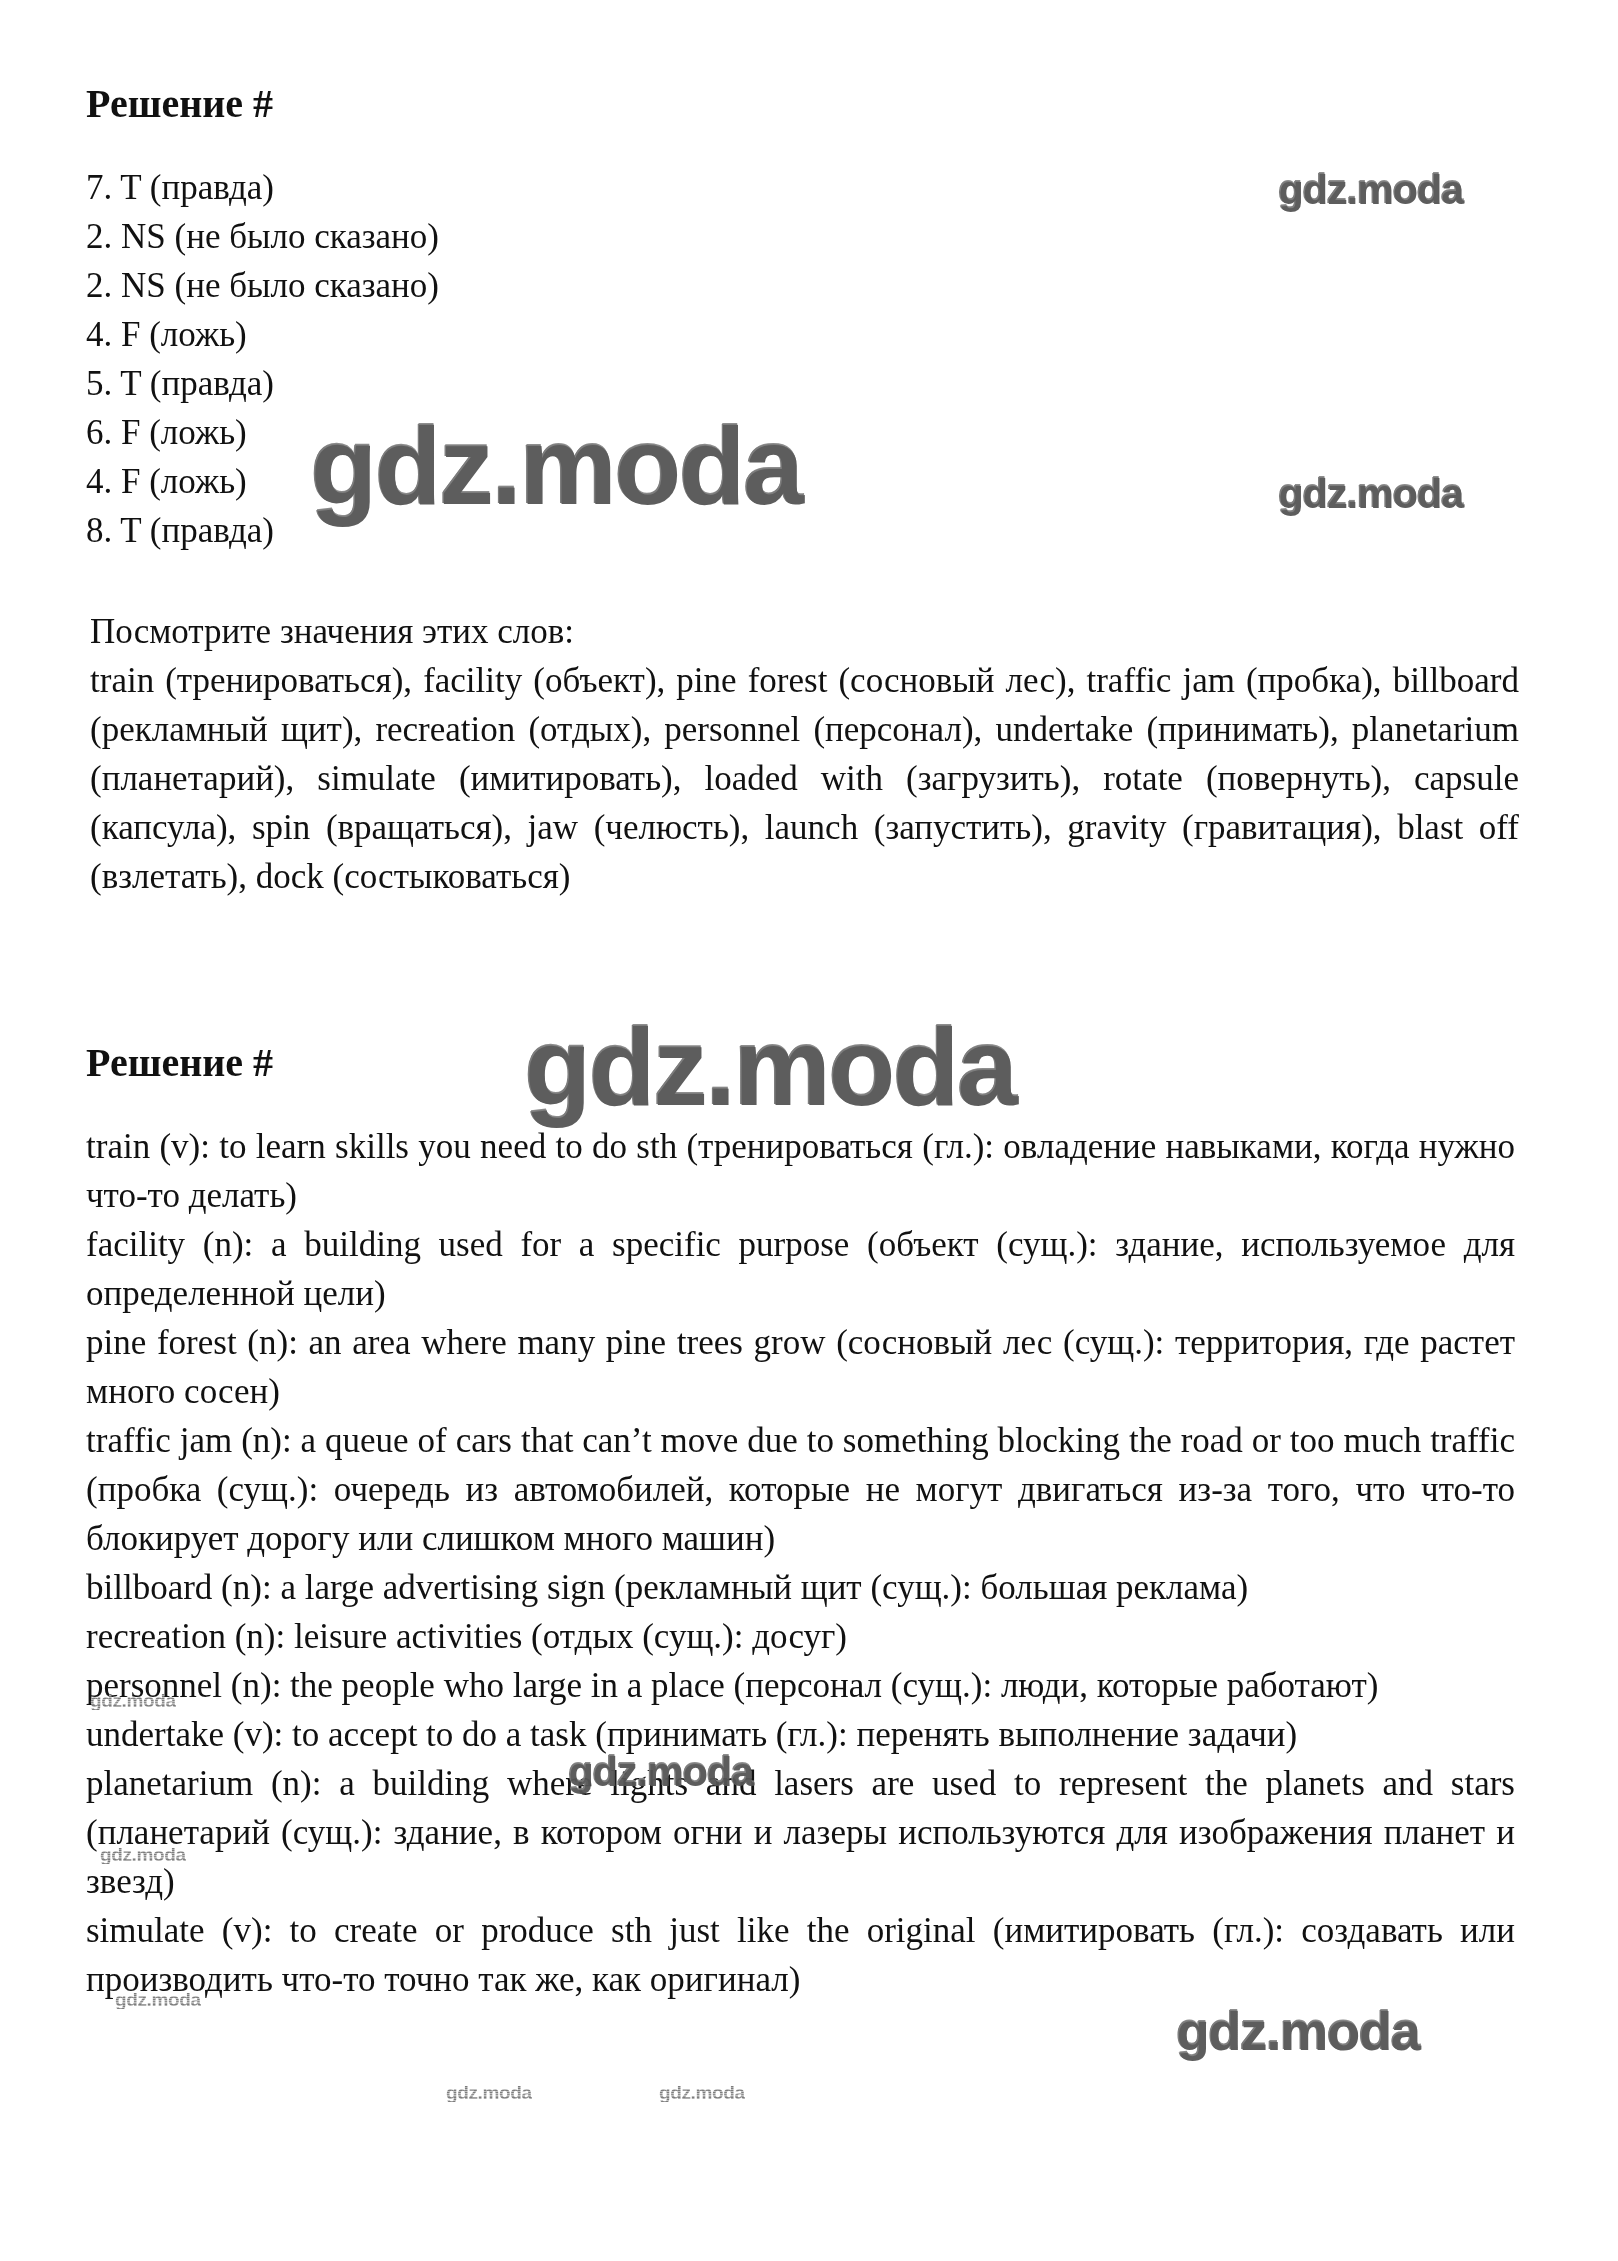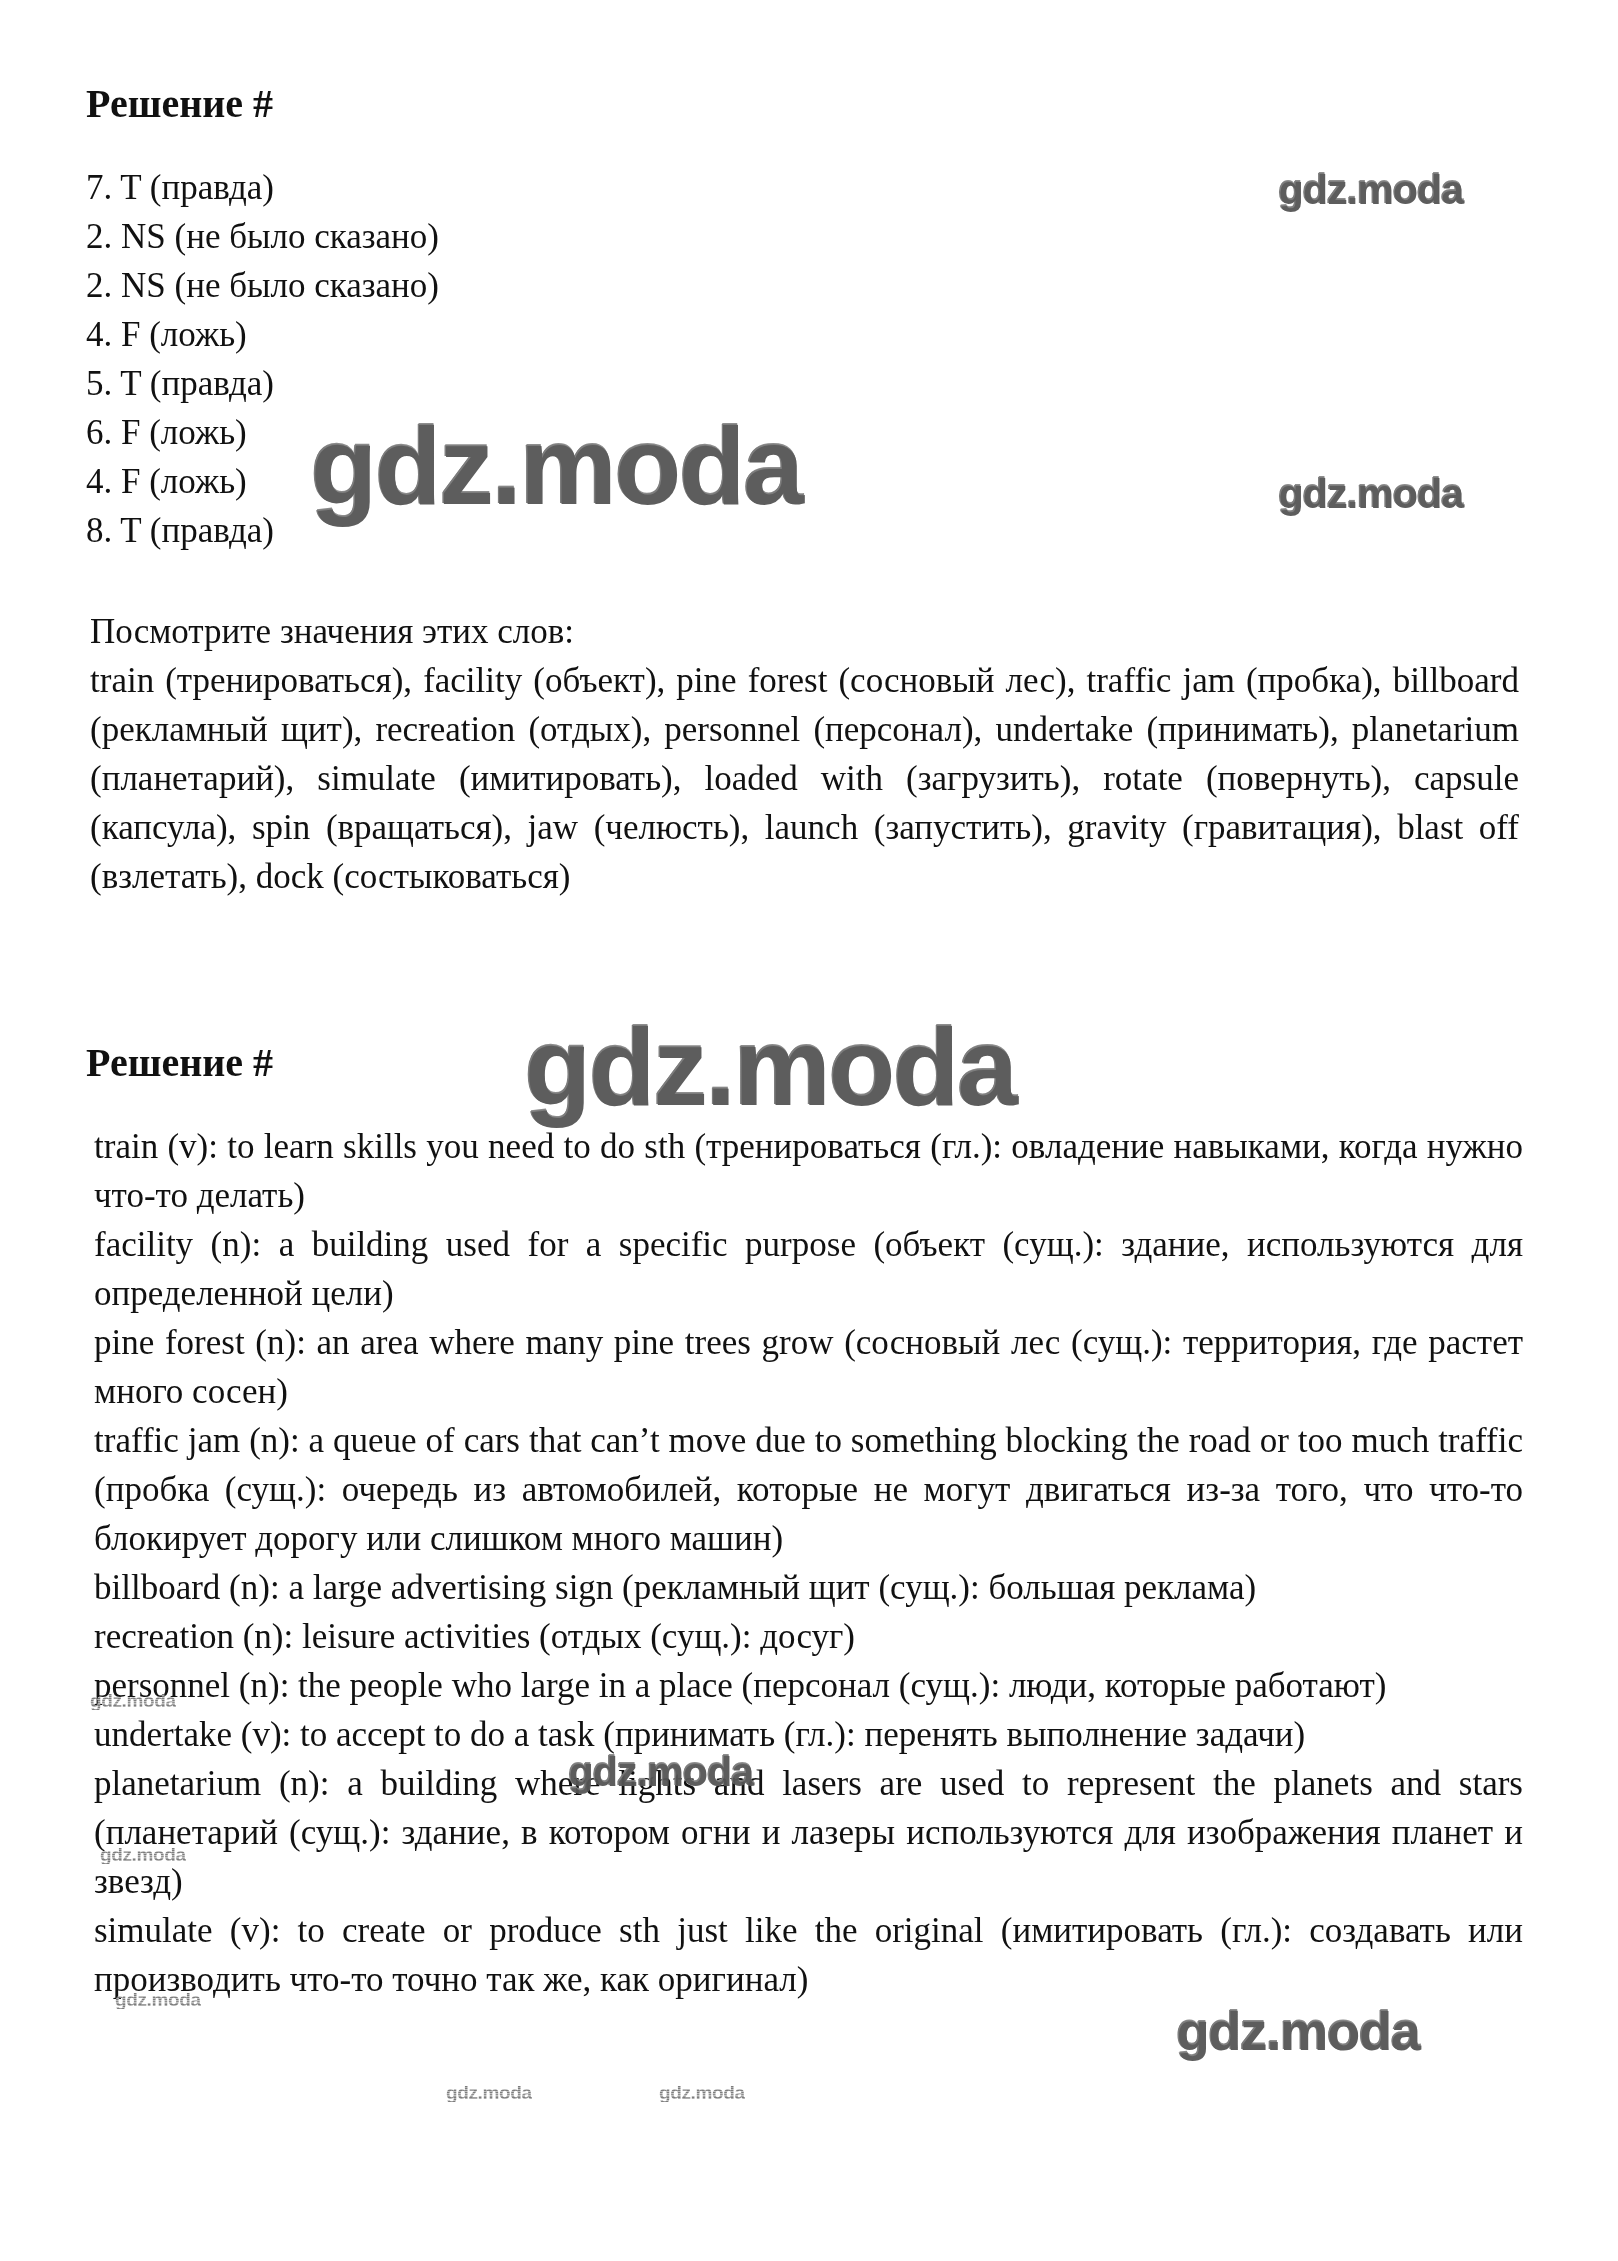--- a/index.html
+++ b/index.html
@@ -14,21 +14,21 @@
     font-weight: bold; font-size: 40px; line-height: 44px;
     white-space: nowrap;
   }
   .list { position: absolute; left: 0; margin: 0; padding: 0; list-style: none; }
   .list li { font-size: 35px; line-height: 49px; white-space: nowrap; }
   .para {
     position: absolute; left: 4px; width: 1429px;
     font-size: 35px; line-height: 49px; text-align: justify;
     margin: 0;
   }
-  .defs { position: absolute; left: 8px; width: 1429px; margin: 0; padding: 0; }
+  .defs { position: absolute; left: 0; width: 1429px; margin: 0; padding: 0; }
   .defs p {
     margin: 0; font-size: 35px; line-height: 49px; text-align: justify;
     text-align-last: left;
   }
   .wm {
     position: absolute; font-family: Liberation Sans, sans-serif;
     font-weight: bold; color: #9a9a9a; white-space: nowrap;
     letter-spacing: -0.02em;
     text-shadow: 0.7px 0.7px 0 #555, -0.7px 0 0 #777, 0 -0.7px 0 #888;
     background: repeating-linear-gradient(0deg, #777 0px, #777 0.7px, #bdbdbd 1.5px, #bdbdbd 2.2px);
@@ -60,21 +60,21 @@
     <li>8. T (правда)</li>
   </ul>
 
   <p class="para" style="top:607px;">Посмотрите значения этих слов:</p>
   <p class="para" style="top:656px;">train (тренироваться), facility (объект), pine forest (сосновый лес), traffic jam (пробка), billboard (рекламный щит), recreation (отдых), personnel (персонал), undertake (принимать), planetarium (планетарий), simulate (имитировать), loaded with (загрузить), rotate (повернуть), capsule (капсула), spin (вращаться), jaw (челюсть), launch (запустить), gravity (гравитация), blast off (взлетать), dock (состыковаться)</p>
 
   <div class="heading" style="top:1041px;">Решение #</div>
 
   <div class="defs" style="top:1122px;">
     <p>train (v): to learn skills you need to do sth (тренироваться (гл.): овладение навыками, когда нужно что-то делать)</p>
-    <p>facility (n): a building used for a specific purpose (объект (сущ.): здание, используются для определенной цели)</p>
+    <p>facility (n): a building used for a specific purpose (объект (сущ.): здание, используемое для определенной цели)</p>
     <p>pine forest (n): an area where many pine trees grow (сосновый лес (сущ.): территория, где растет много сосен)</p>
     <p>traffic jam (n): a queue of cars that can’t move due to something blocking the road or too much traffic (пробка (сущ.): очередь из автомобилей, которые не могут двигаться из-за того, что что-то блокирует дорогу или слишком много машин)</p>
     <p>billboard (n): a large advertising sign (рекламный щит (сущ.): большая реклама)</p>
     <p>recreation (n): leisure activities (отдых (сущ.): досуг)</p>
     <p>personnel (n): the people who large in a place (персонал (сущ.): люди, которые работают)</p>
     <p>undertake (v): to accept to do a task (принимать (гл.): перенять выполнение задачи)</p>
     <p>planetarium (n): a building where lights and lasers are used to represent the planets and stars (планетарий (сущ.): здание, в котором огни и лазеры используются для изображения планет и звезд)</p>
     <p>simulate (v): to create or produce sth just like the original (имитировать (гл.): создавать или производить что-то точно так же, как оригинал)</p>
   </div>
 </div>

